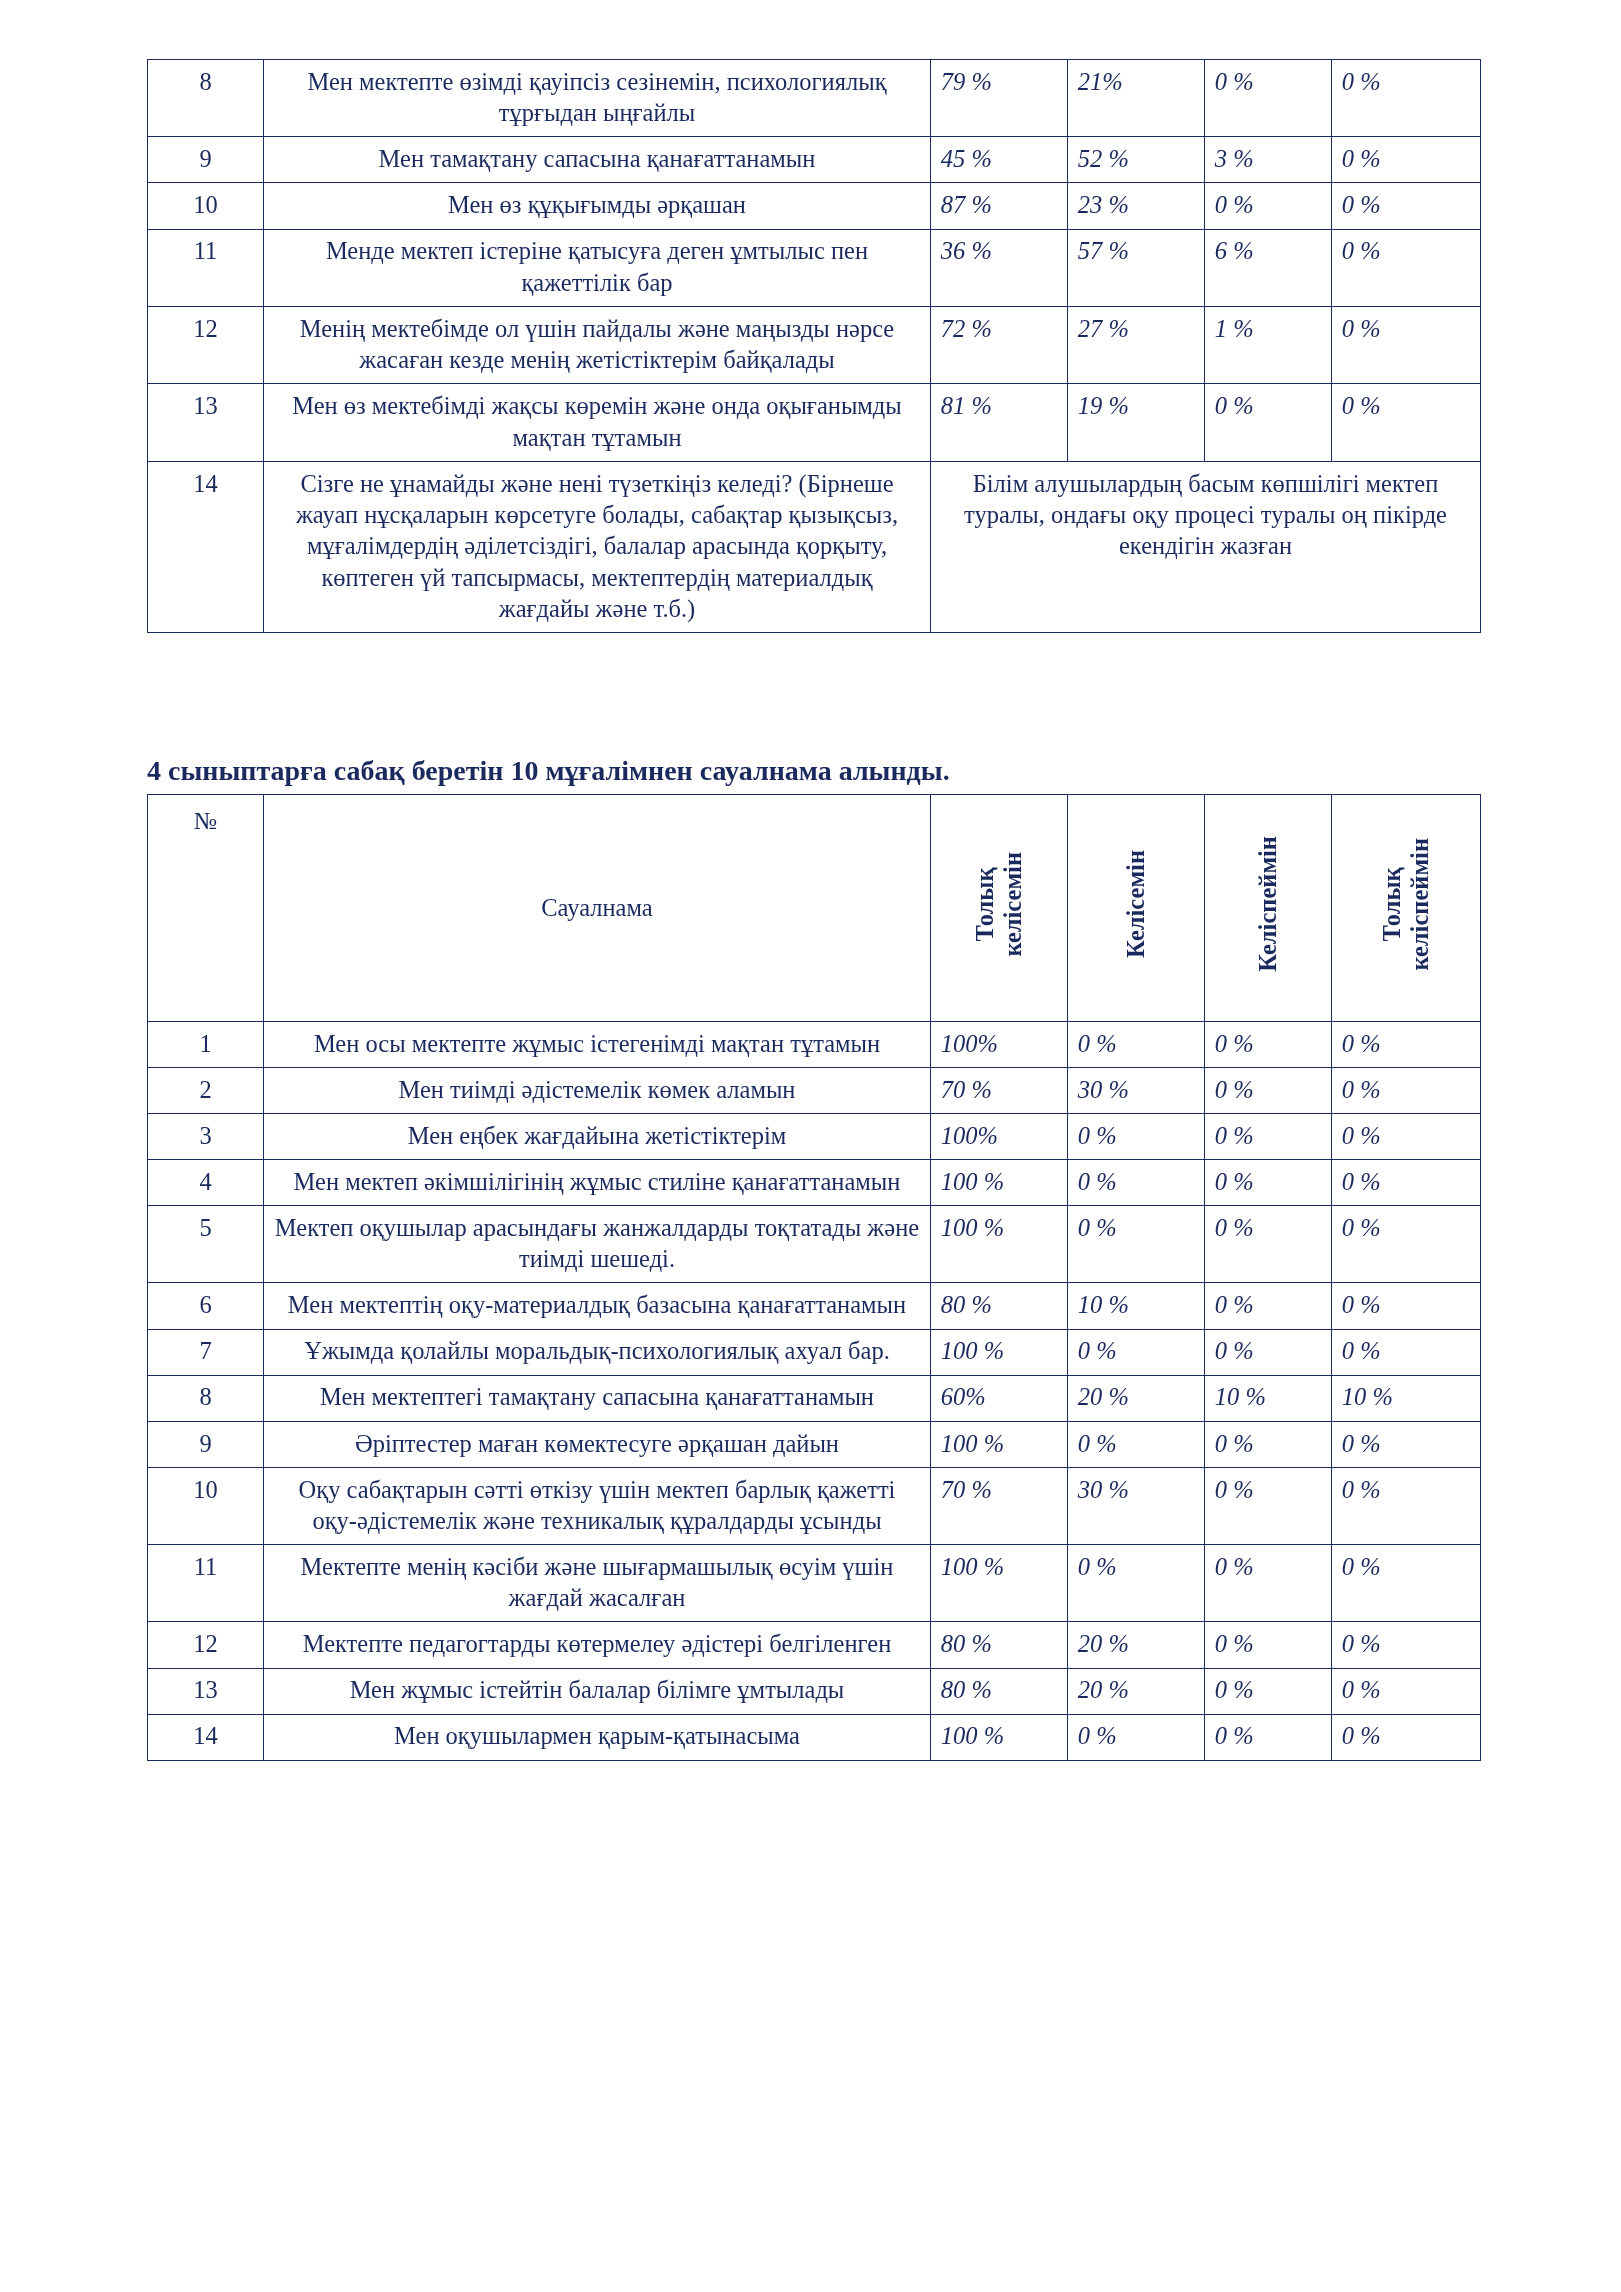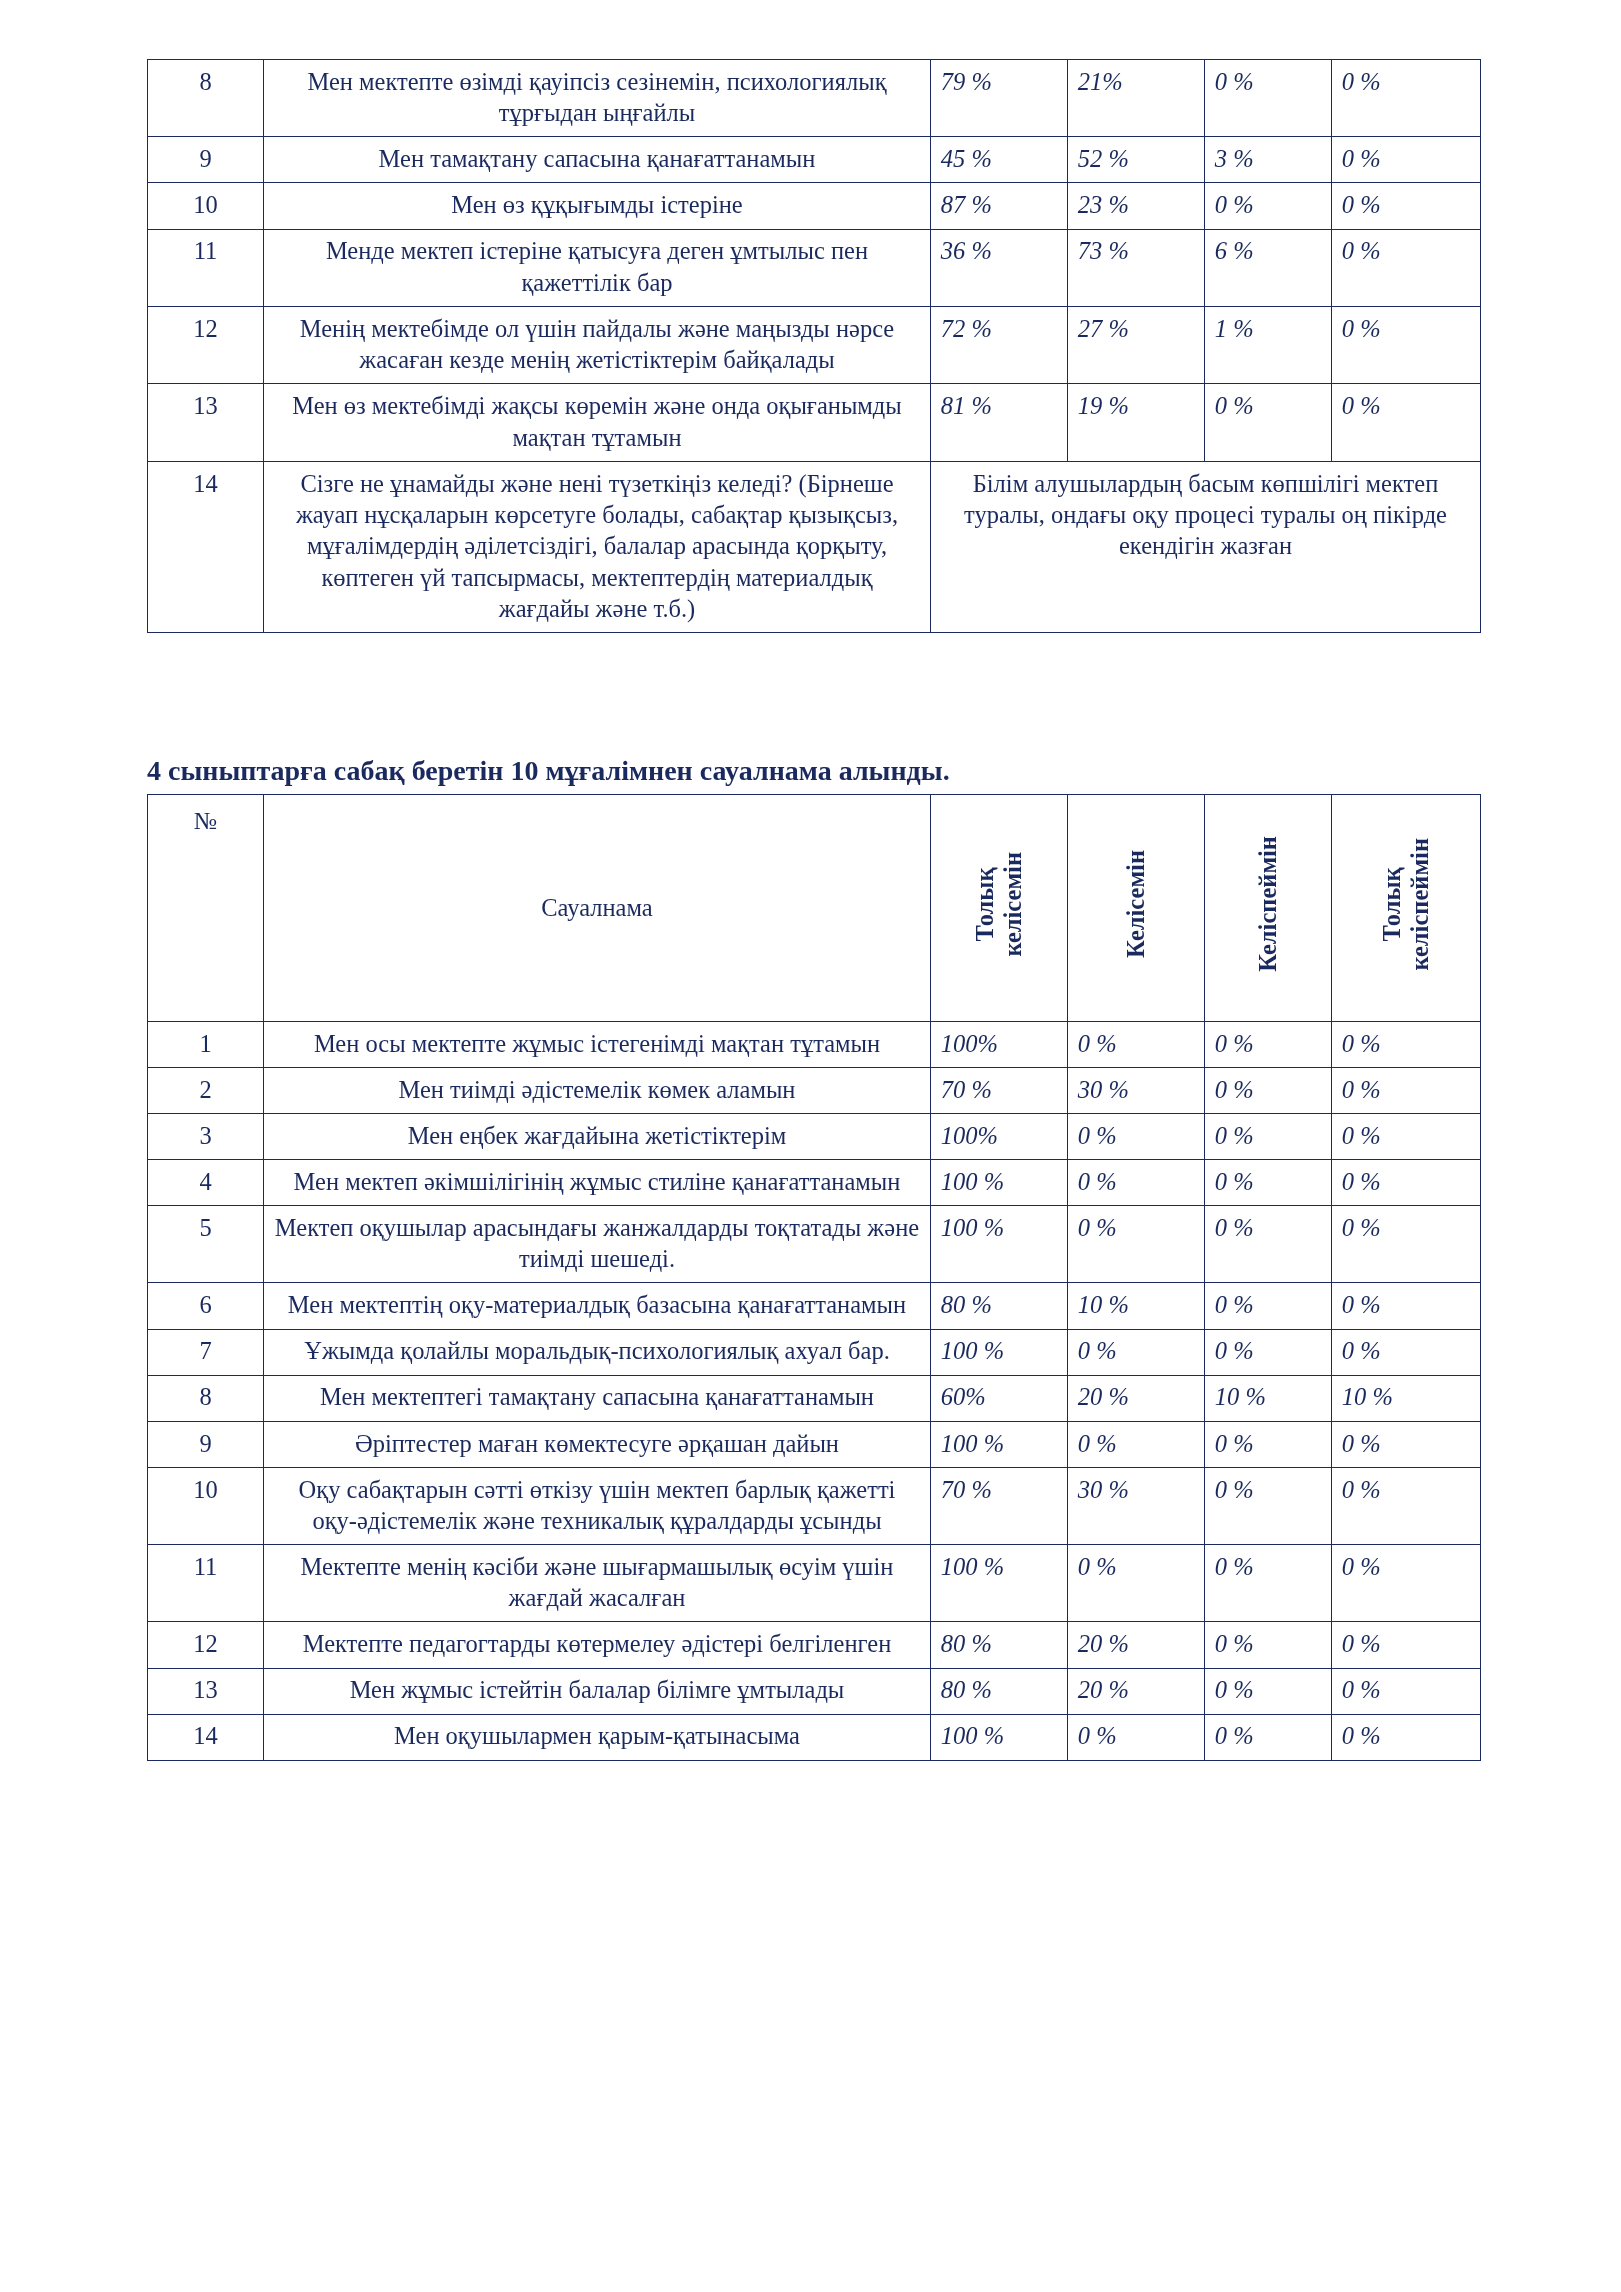--- a/index.html
+++ b/index.html
@@ -139,31 +139,31 @@
       <tr>
         <td class="num">9</td>
         <td class="txt">Мен тамақтану сапасына қанағаттанамын</td>
         <td class="val">45 %</td>
         <td class="val">52 %</td>
         <td class="val">3 %</td>
         <td class="val">0 %</td>
       </tr>
       <tr>
         <td class="num">10</td>
-        <td class="txt">Мен өз құқығымды істеріне</td>
+        <td class="txt">Мен өз құқығымды әрқашан</td>
         <td class="val">87 %</td>
         <td class="val">23 %</td>
         <td class="val">0 %</td>
         <td class="val">0 %</td>
       </tr>
       <tr>
         <td class="num">11</td>
         <td class="txt">Менде мектеп істеріне қатысуға деген ұмтылыс пен қажеттілік бар</td>
         <td class="val">36 %</td>
-        <td class="val">73 %</td>
+        <td class="val">57 %</td>
         <td class="val">6 %</td>
         <td class="val">0 %</td>
       </tr>
       <tr>
         <td class="num">12</td>
         <td class="txt">Менің мектебімде ол үшін пайдалы және маңызды нәрсе жасаған кезде менің жетістіктерім байқалады</td>
         <td class="val">72  %</td>
         <td class="val">27 %</td>
         <td class="val">1 %</td>
         <td class="val">0 %</td>

